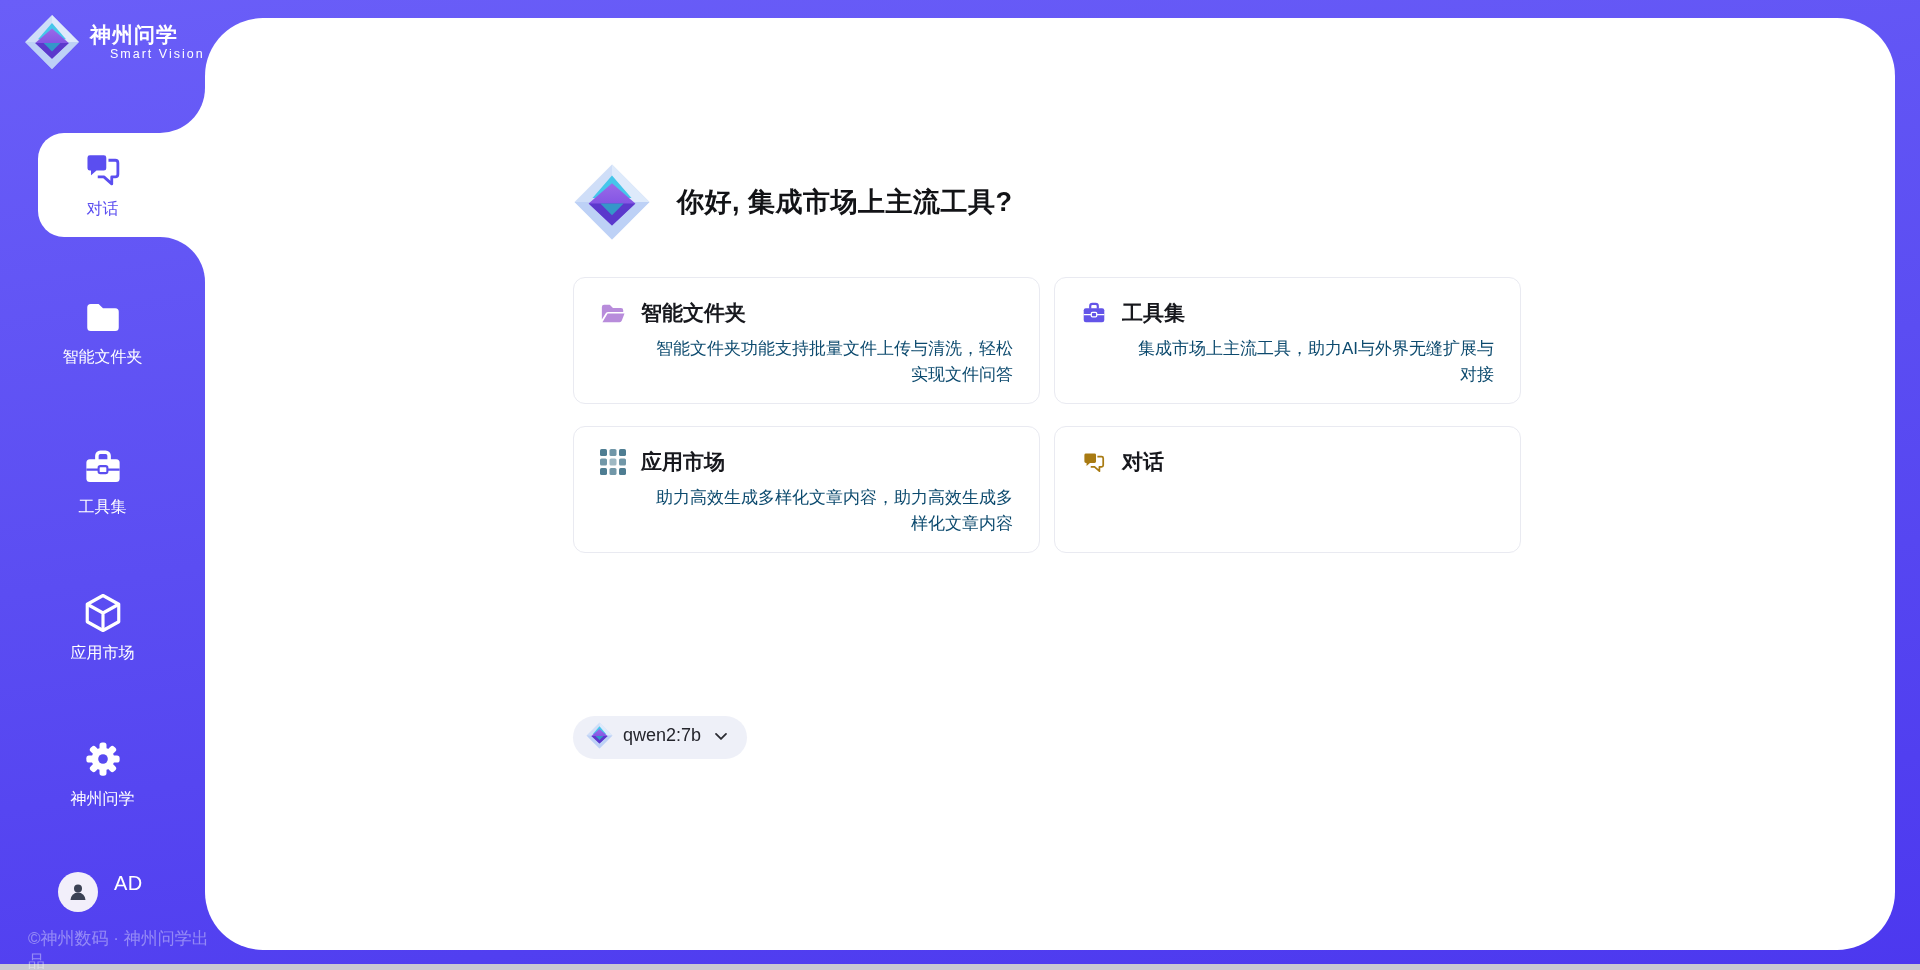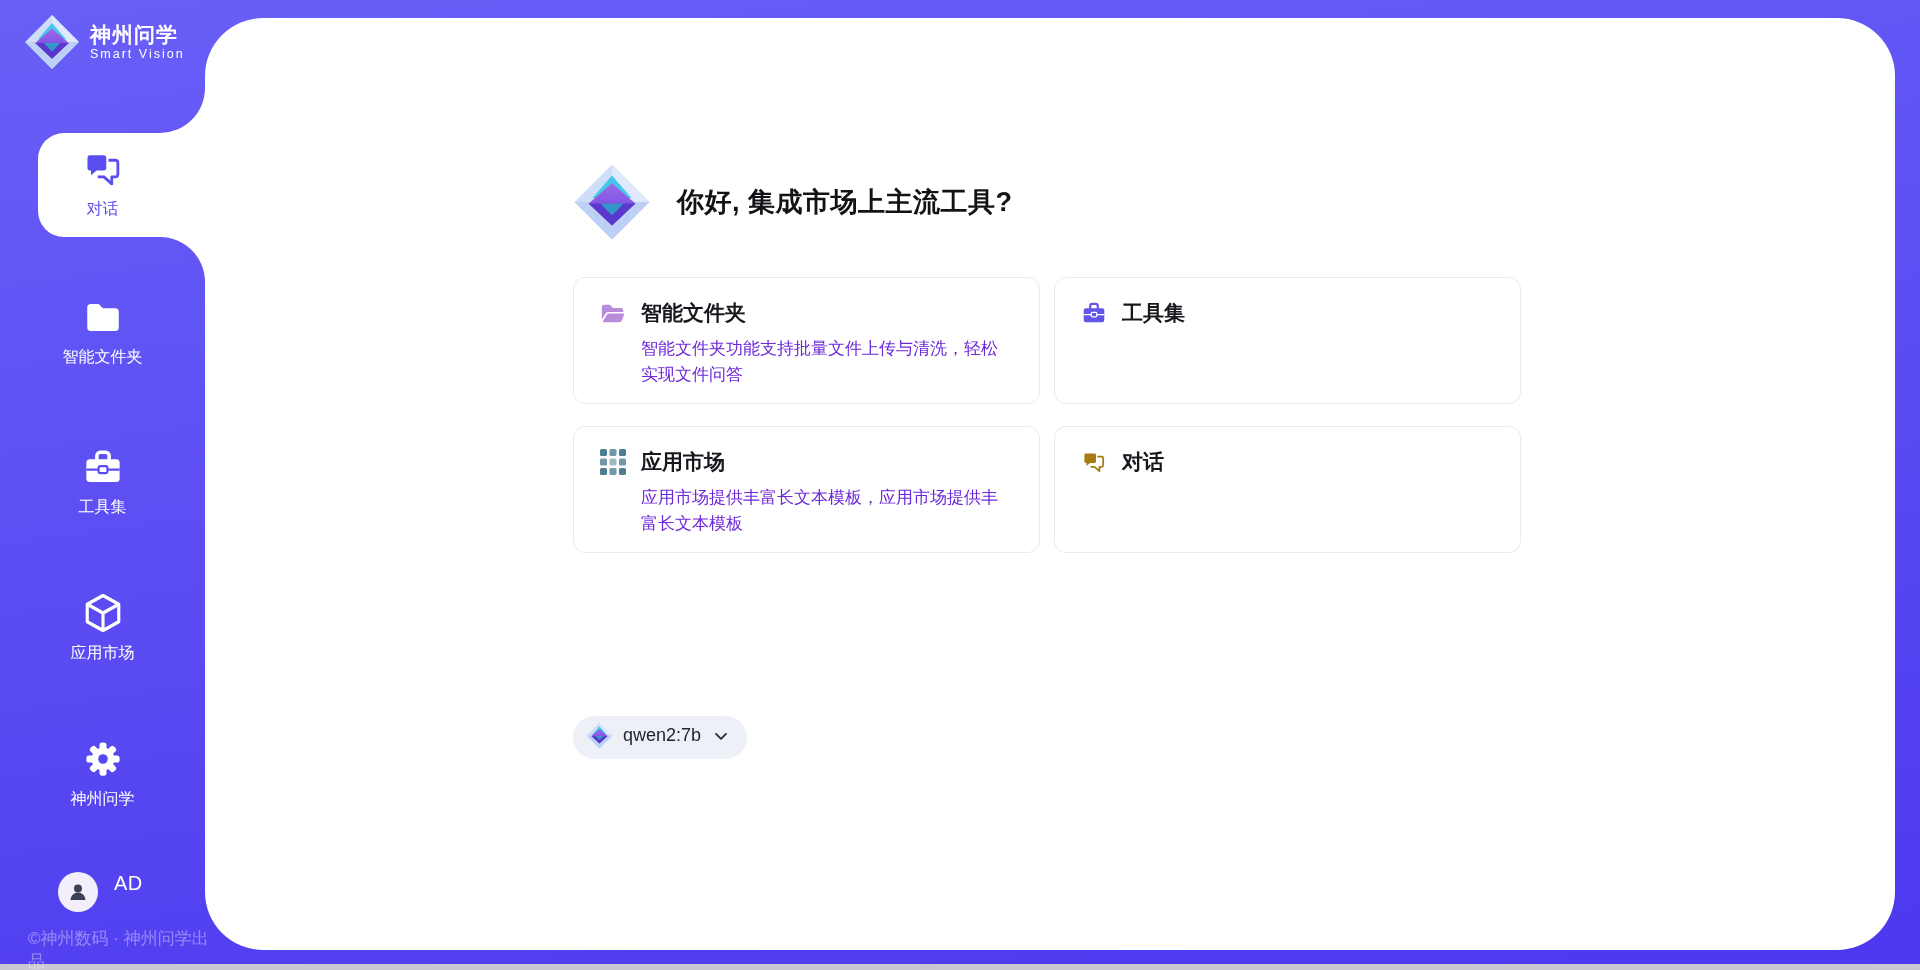--- a/index.html
+++ b/index.html
@@ -19,21 +19,21 @@
     position:absolute;left:205px;top:18px;width:1690px;height:932px;
     background:#ffffff;border-radius:58px;
   }
   .bottom-strip{position:absolute;left:0;bottom:0;width:1920px;height:6px;background:#c9c8d2;}
 
   
   .sidebar{position:absolute;left:0;top:0;width:212px;height:964px;}
   .brand{position:absolute;left:24px;top:14px;display:flex;align-items:center;gap:10px;}
   .brand .gem{width:56px;height:56px;}
   .brand-name{color:#fff;font-size:21px;font-weight:700;letter-spacing:1px;line-height:1.15;}
-  .brand-sub{color:#fff;font-size:12.5px;letter-spacing:2px;font-weight:400;}
+  .brand-sub{color:#fff;font-size:12.5px;letter-spacing:2px;font-weight:400;margin-left:20px;}
 
   .tab-blob{position:absolute;left:38px;top:133px;width:167px;height:104px;
     background:#fff;border-radius:26px 0 0 26px;}
   .fillet{position:absolute;left:160px;width:45px;height:45px;background:#fff;}
   .fillet.top{top:88px;}
   .fillet.bottom{top:237px;}
   .fillet-q{position:absolute;left:160px;width:45px;height:45px;
     background:var(--grad);background-attachment:fixed;}
   .fillet-q.top{top:88px;border-bottom-right-radius:100%;}
   .fillet-q.bottom{top:237px;border-top-right-radius:100%;}
@@ -56,21 +56,21 @@
   .greeting .gem{width:78px;height:84px;}
   .greeting-text{font-size:27px;font-weight:700;color:#121316;letter-spacing:.5px;}
 
   .cards{position:absolute;left:573px;top:277px;width:948px;
     display:grid;grid-template-columns:1fr 1fr;column-gap:14px;row-gap:22px;}
   .card{height:127px;background:#fff;border:1px solid #e9eaf1;border-radius:12px;
     padding:21px 26px;cursor:pointer;}
   .card-head{display:flex;align-items:center;gap:15px;}
   .card-head svg{width:26px;height:26px;flex:0 0 auto;}
   .card-title{font-size:21px;font-weight:700;color:#17181d;}
-  .card-desc{margin:9px 0 0 41px;font-size:17px;color:#6d28d9;line-height:1.55;}
+  .card-desc{margin:9px 0 0 41px;font-size:17px;color:#0c4a6e;line-height:1.55;text-align:right;}
 
   .model-pill{position:absolute;left:573px;top:716px;height:43px;display:inline-flex;
     align-items:center;gap:10px;background:#eef0f8;border-radius:22px;
     padding:0 16px 4px 13px;cursor:pointer;}
   .model-pill .gem{width:27px;height:27px;}
   .model-name{font-size:18px;color:#24252c;}
   .model-pill svg.chev{width:20px;height:20px;}
 
   .composer{position:absolute;left:573px;top:769px;width:948px;height:137px;
     background:#fff;border:1.5px solid #e6e8f1;border-radius:16px;}
@@ -212,40 +212,41 @@
     <div class="card">
       <div class="card-head">
         <svg viewBox="0 0 48 48">
           <path d="M17 16v-5a4 4 0 0 1 4-4h6a4 4 0 0 1 4 4v5" fill="none" stroke="#6354e8" stroke-width="4"></path>
           <rect x="5" y="15" width="38" height="26" rx="4" fill="#6354e8"></rect>
           <path d="M5 27h14m10 0h14" stroke="#fff" stroke-width="2.6"></path>
           <rect x="19" y="23" width="10" height="8" rx="2" fill="#6354e8" stroke="#fff" stroke-width="2.4"></rect>
         </svg>
         <span class="card-title">工具集</span>
       </div>
+      <div class="card-desc">集成市场上主流工具，助力AI与外界无缝扩展与对接</div>
     </div>
 
     <div class="card">
       <div class="card-head">
         <svg viewBox="0 0 26 26">
           <g fill="#4e7d92">
             <rect x="0" y="0" width="7" height="7" rx="1.6"></rect>
               <rect x="9.5" y="0" width="7" height="7" rx="1.6" opacity=".8"></rect>
               <rect x="19" y="0" width="7" height="7" rx="1.6"></rect>
             <rect x="0" y="9.5" width="7" height="7" rx="1.6" opacity=".8"></rect>
               <rect x="9.5" y="9.5" width="7" height="7" rx="1.6" opacity=".55"></rect>
               <rect x="19" y="9.5" width="7" height="7" rx="1.6" opacity=".8"></rect>
             <rect x="0" y="19" width="7" height="7" rx="1.6"></rect>
               <rect x="9.5" y="19" width="7" height="7" rx="1.6" opacity=".8"></rect>
               <rect x="19" y="19" width="7" height="7" rx="1.6"></rect>
           </g>
         </svg>
         <span class="card-title">应用市场</span>
       </div>
-      <div class="card-desc">应用市场提供丰富长文本模板，应用市场提供丰富长文本模板</div>
+      <div class="card-desc">助力高效生成多样化文章内容，助力高效生成多样化文章内容</div>
     </div>
 
     <div class="card">
       <div class="card-head">
         <svg viewBox="0 0 48 48">
           <path d="M20 14h18a3 3 0 0 1 3 3v13a3 3 0 0 1-3 3h-4v8l-9-8h-7" fill="none" stroke="#a87a12" stroke-width="3.2" stroke-linejoin="round"></path>
           <path d="M5 11a4 4 0 0 1 4-4h16a4 4 0 0 1 4 4v12a4 4 0 0 1-4 4H17l-8 7v-7a4 4 0 0 1-4-4z" fill="#a87a12" stroke="#fff" stroke-width="2.5"></path>
         </svg>
         <span class="card-title">对话</span>
       </div>

